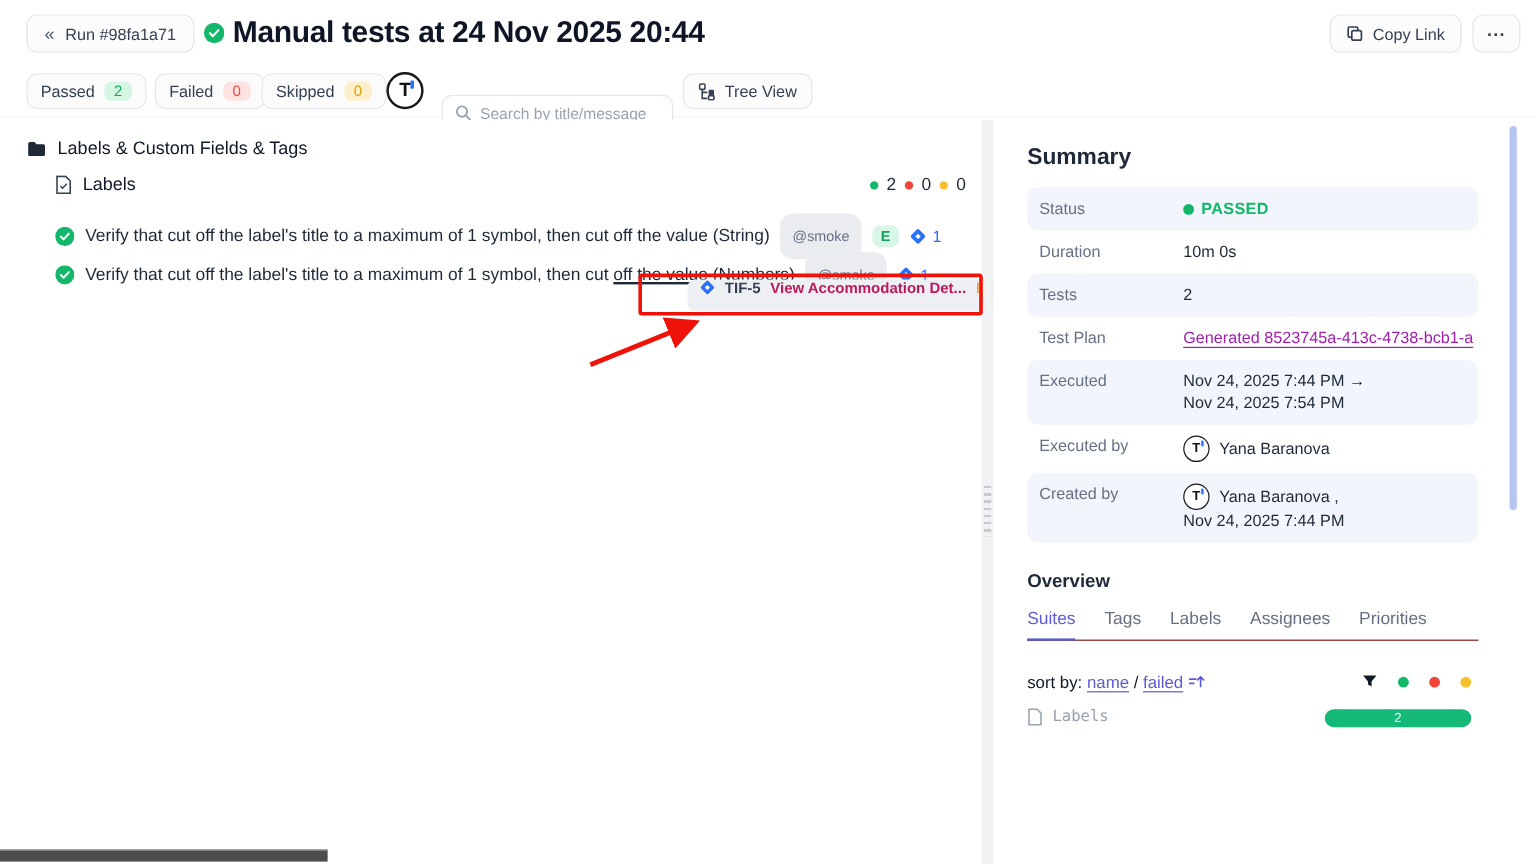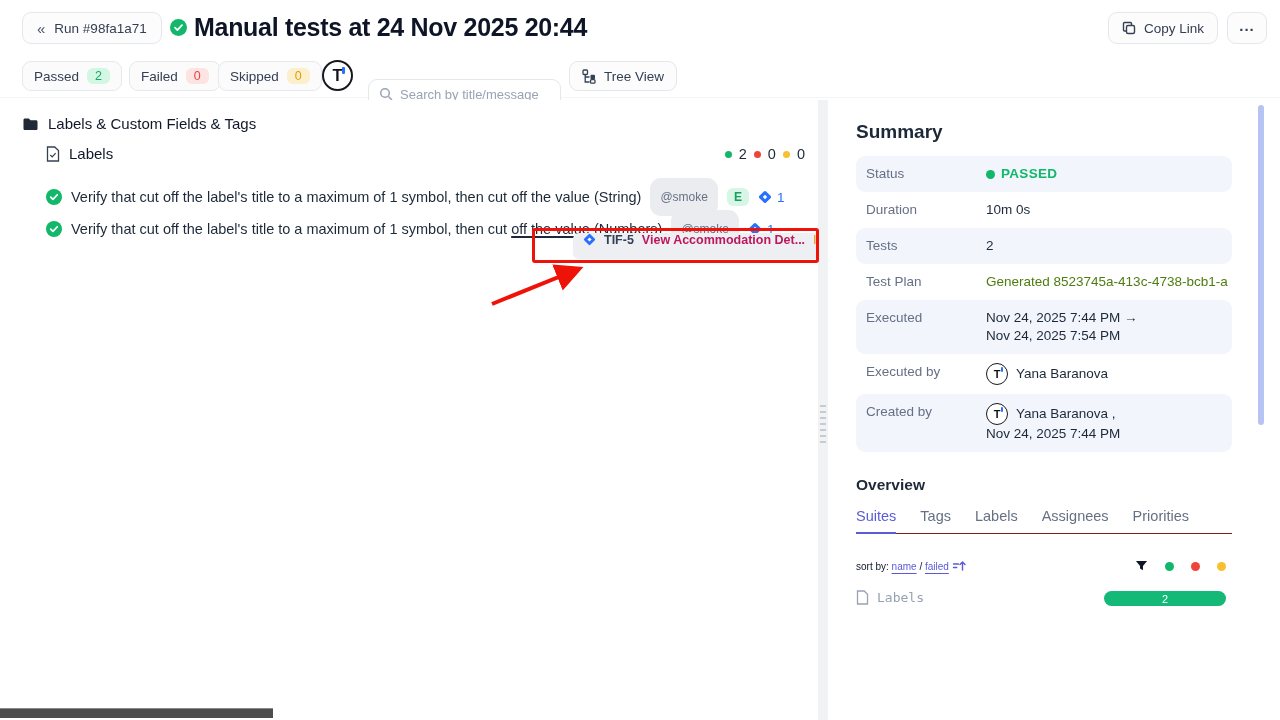--- a/index.html
+++ b/index.html
@@ -127,32 +127,32 @@
   .sidebar { position:absolute; left:828px; top:100px; right:0; bottom:0; background:#fff; }
   .summary-heading { position:absolute; left:28px; top:21px; font-size:19px; font-weight:700; color:#1d2939; }
 
   .sum-rows { position:absolute; left:28px; top:56px; width:376px; }
   .sum-row { display:flex; border-radius:9px; padding:9px 0 9px 10px; }
   .sum-row.alt { background:#f2f5fc; }
   .sum-label { width:120px; flex:none; font-size:13.5px; color:#667085; padding-top:1px; }
   .sum-value { font-size:13.5px; color:#1d2939; line-height:18px; }
   .status-val { display:flex; align-items:center; gap:6px; font-weight:700; color:#12b76a; letter-spacing:0.3px; }
   .status-val .dot { width:9px; height:9px; }
-  .plan-link { color:#4d7c0f; text-underline-offset:3px; cursor:pointer; white-space:nowrap;text-align:right; }
+  .plan-link { color:#a21caf; text-decoration:underline; text-underline-offset:3px; cursor:pointer; white-space:nowrap;text-align:right; }
   .person { display:flex; align-items:center; gap:8px; }
   .person .avatar { width:22px; height:22px; font-size:11px; border-width:1.5px; }
   .person .avatar .tick { right:4px; top:3px; width:2px; height:5px; }
 
   .overview-heading { position:absolute; left:28px; top:376px; font-size:15.5px; font-weight:700; color:#1d2939; }
   .tabs { position:absolute; left:28px; top:408px; width:376px; display:flex; gap:24px; border-bottom:1px solid #7f1d1d; padding-bottom:9px; }
   .tab { font-size:14.5px; color:#667085; cursor:pointer; position:relative; }
   .tab.active { color:#5b5bd6; }
   .tab.active::after { content:""; position:absolute; left:0; right:0; bottom:-10px; height:2px; background:#5b5bd6; }
 
-  .sort-row { position:absolute; left:28px; top:460px; width:376px; display:flex; align-items:center; font-size:10px; color:#101828; }
+  .sort-row { position:absolute; left:28px; top:460px; width:376px; display:flex; align-items:center; font-size:14px; color:#101828; }
   .sort-link { color:#5b5bd6; text-decoration:underline; text-underline-offset:3px; cursor:pointer; }
   .sort-icons { position:absolute; right:6px; display:flex; align-items:center; gap:17px; }
   .mini-dot { width:9px; height:9px; border-radius:50%; cursor:pointer; }
 
   .ov-row { position:absolute; left:28px; top:490px; width:376px; display:flex; align-items:center; gap:8px; cursor:pointer; }
   .ov-label { font-family:"DejaVu Sans Mono", monospace; font-size:13px; color:#98a2b3; }
   .ov-bar {
     position:absolute; left:248px; top:1px; width:122px; height:15px;
     background:#14b877; border-radius:8px; color:#fff; font-size:11px;
     display:flex; align-items:center; justify-content:center;

